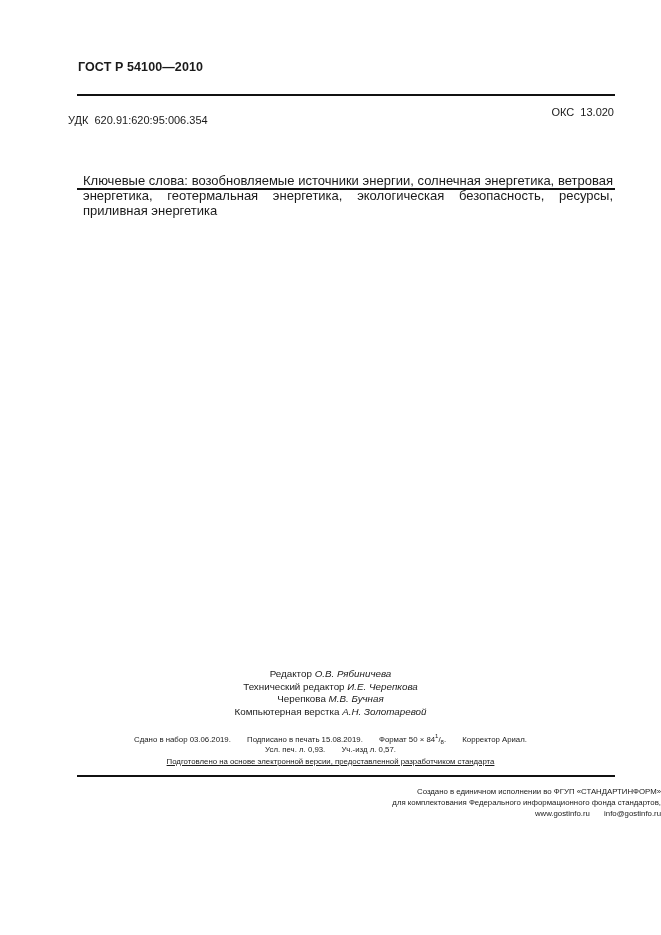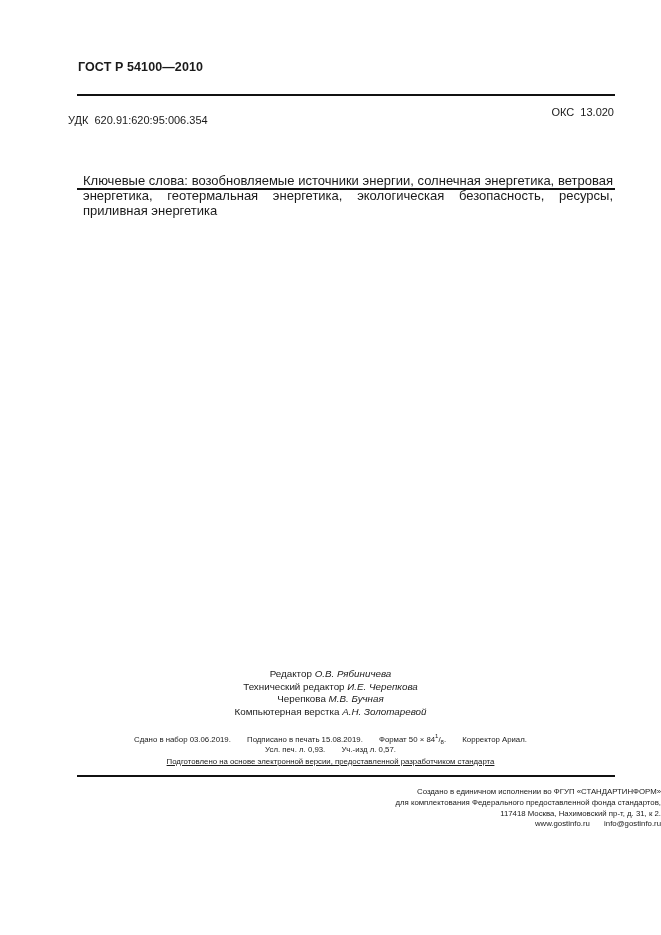--- a/index.html
+++ b/index.html
@@ -60,19 +60,18 @@
 <div class="abs imprint imp2">
   <span>Усл. печ. л. 0,93.</span><span class="gap"></span>
   <span>Уч.-изд  л. 0,57.</span>
 </div>
 <div class="abs imprint imp3">Подготовлено на основе электронной версии, предоставленной разработчиком стандарта</div>
 
 <div class="rule" style="top:775px;"></div>
 
 <div class="abs pub">
   <div>Создано в единичном исполнении во ФГУП «СТАНДАРТИНФОРМ»</div>
-  <div>для комплектования Федерального предоставленной фонда стандартов,</div>
-  <div>117418 Москва, Нахимовский пр-т, д. 31, к  2.</div>
+  <div>для комплектования Федерального информационного фонда стандартов,</div>
   <div>
     <span>www.gostinfo.ru</span><span class="gap"></span>
     <span>info@gostinfo.ru</span>
   </div>
 </div>
 
 </body></html>

